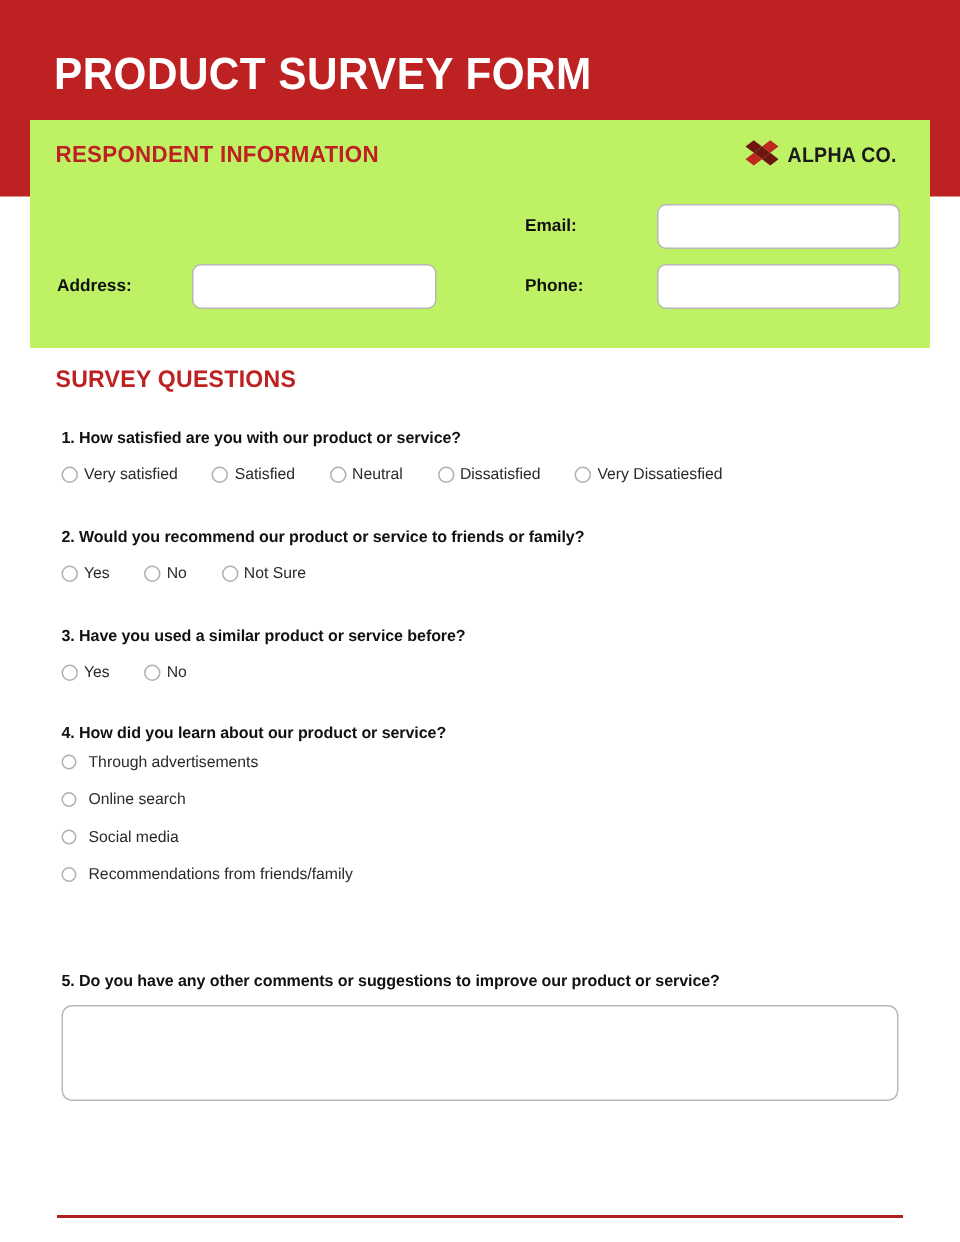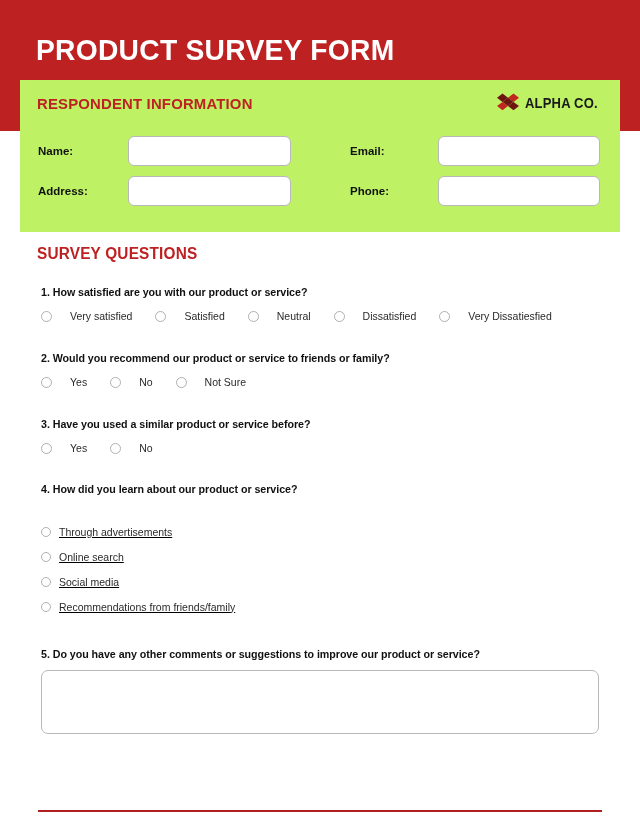--- a/index.html
+++ b/index.html
@@ -166,21 +166,21 @@
   
   .options-inline {
     display: flex;
     align-items: center;
     margin-top: 12px;
   }
 
   .opt {
     display: flex;
     align-items: center;
-    gap: 18px;
+    gap: 4px;
   }
 
   .radio {
     display: inline-block;
     width: 11px;
     height: 11px;
     border: 1px solid #b0b0b0;
     border-radius: 50%;
     background: #ffffff;
     flex: 0 0 auto;
@@ -192,22 +192,21 @@
   }
 
   .opt-label {
     font-size: 10.5px;
     color: #2a2a2a;
     white-space: nowrap;
   }
 
   
   .options-stack {
-    margin-top: 24px;
-    text-decoration: underline;
+    margin-top: 0;
   }
 
   .opt-stacked {
     display: flex;
     align-items: center;
     gap: 8px;
     height: 25px;
   }
 
   .other-input {
@@ -279,24 +278,20 @@
         <polygon points="6.5,0.5 12,4.7 6.5,8.9 1,4.7" fill="#6e1512"></polygon>
         <polygon points="17.5,0.5 23,4.7 17.5,8.9 12,4.7" fill="#c0281f"></polygon>
         <polygon points="12,4.7 17.5,8.9 12,13.1 6.5,8.9" fill="#6e1512"></polygon>
         <polygon points="6.5,8.9 12,13.1 6.5,17.3 1,13.1" fill="#c0281f"></polygon>
         <polygon points="17.5,8.9 23,13.1 17.5,17.3 12,13.1" fill="#6e1512"></polygon>
       </svg>
       <span class="logo-text">ALPHA CO.</span>
     </div>
   </div>
 
-  <div class="field-row field-name">
-    <span class="field-label">Name:</span>
-    <input class="text-input" type="text" placeholder="" style="">
-  </div>
 
   <div class="field-row field-addr">
     <span class="field-label">Address:</span>
     <input class="text-input" type="text" placeholder="" style="">
   </div>
 
   <div class="field-row field-email">
     <span class="field-label">Email:</span>
     <input class="text-input" type="text" placeholder="" style="">
   </div>

